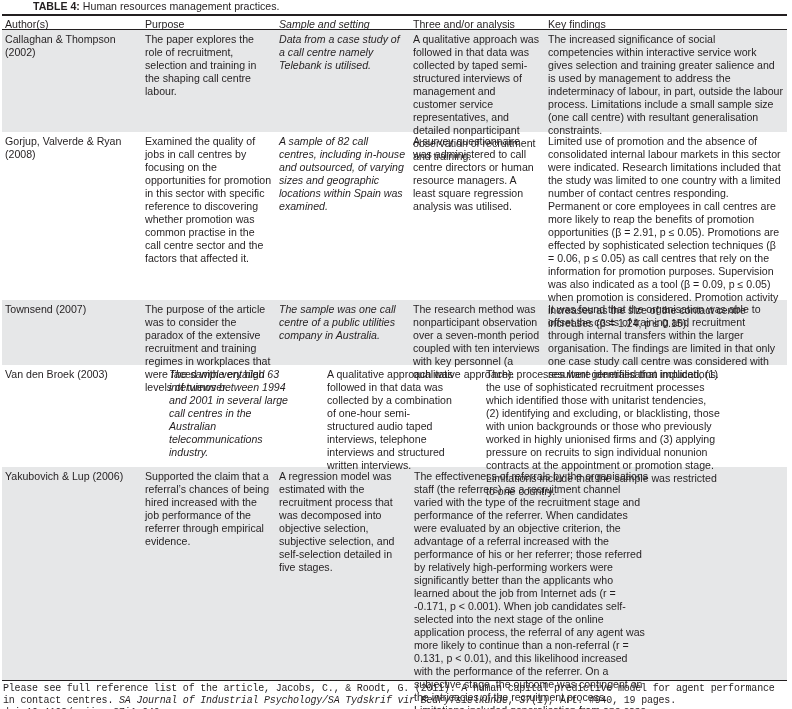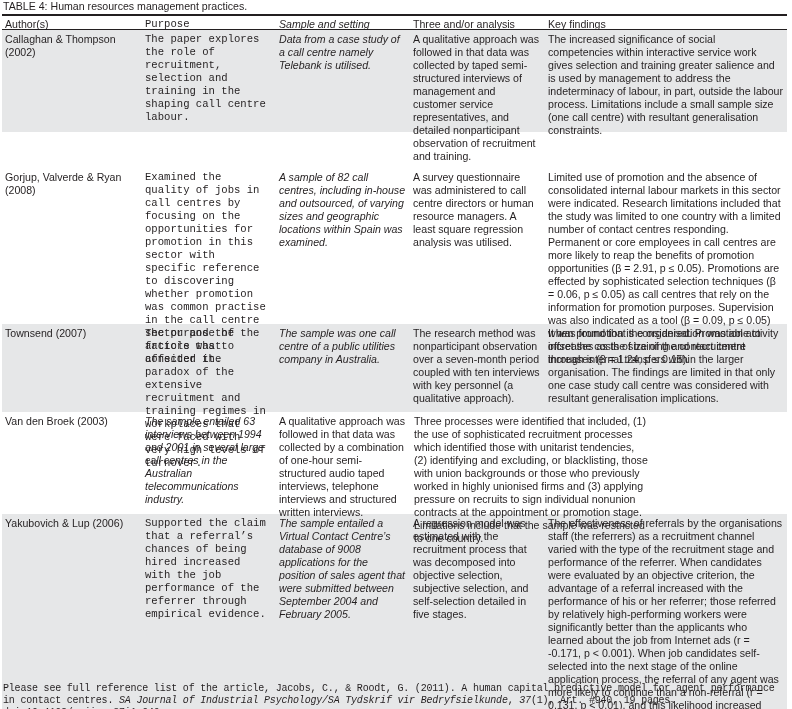--- a/index.html
+++ b/index.html
@@ -9,40 +9,40 @@
     color: #231f20;
     font-size: 10.6px;
     line-height: 13px;
     position: relative;
   }
   .caption {
     position: absolute; left: 3px; top: 0px;
     font-size: 10.6px; line-height: 13px;
     white-space: nowrap;
   }
-  .caption .lbl { font-weight: normal; }
+  .caption .lbl { font-weight: bold; margin-left: 30px; }
   .tbl {
     position: absolute; left: 2px; top: 14px; width: 785px;
     border-top: 2px solid #231f20;
   }
   .row { display: flex; }
   .hdr { border-bottom: 1px solid #231f20; background: #ffffff; }
   .hdr .cell { padding: 2px 4px 10px 3px; font-weight: normal; height: 13px; }
   .cell { box-sizing: border-box; padding: 3px 4px 19px 3px; }
   .c1 { width: 140px; }
-  .c2 { width: 134px; font-family: Liberation Mono, monospace; }
+  .c2 { width: 134px; }
   .c3 { width: 134px; font-style: italic; }
   .c4 { width: 135px; }
   .c5 { width: 242px; }
   .gray { background: #e6e7e8; }
   .white { background: #ffffff; }
   .r1 { height: 102px; }
-  .r2 { height: 156px; margin-top: 36px; }
-  .r3 { height: 88px; }
-  .r4 { height: 102px; }
+  .r2 { height: 156px; }
+  .r3 { height: 65px; margin-top: 12px; }
+  .r4 { height: 102px; gap: 24px; }
   .r5 { height: 213px; }
   .bottom-rule { border-top: 1px solid #231f20; }
   .footnote {
     position: absolute; left: 3px; top: 683px; width: 786px;
     font-size: 10px; line-height: 12px;
     font-family: Liberation Mono, monospace;
     letter-spacing: -0.2px;
   }
   .footnote i { font-style: italic; }
 </style>
@@ -89,21 +89,20 @@
   <div class="row white r4">
     <div class="cell c1">Van den Broek (2003)</div>
     <div class="cell c3">The sample entailed 63 interviews between 1994 and 2001 in several large call centres in the Australian telecommunications industry.</div>
     <div class="cell c4">A qualitative approach was followed in that data was collected by a combination of one-hour semi-structured audio taped interviews, telephone interviews and structured written interviews.</div>
     <div class="cell c5">Three processes were identified that included, (1) the use of sophisticated recruitment processes which identified those with unitarist tendencies, (2) identifying and excluding, or blacklisting, those with union backgrounds or those who previously worked in highly unionised firms and (3) applying pressure on recruits to sign individual nonunion contracts at the appointment or promotion stage. Limitations include that the sample was restricted to one country.</div>
   </div>
 
   <div class="row gray r5">
     <div class="cell c1">Yakubovich &amp; Lup (2006)</div>
     <div class="cell c2">Supported the claim that a referral’s chances of being hired increased with the job performance of the referrer through empirical evidence.</div>
-    <div class="cell c3">The sample entailed a Virtual Contact Centre’s database of 9008 applications for the position of sales agent that were submitted between September 2004 and February 2005.</div>
     <div class="cell c4">A regression model was estimated with the recruitment process that was decomposed into objective selection, subjective selection, and self-selection detailed in five stages.</div>
     <div class="cell c5">The effectiveness of referrals by the organisations staff (the referrers) as a recruitment channel varied with the type of the recruitment stage and performance of the referrer. When candidates were evaluated by an objective criterion, the advantage of a referral increased with the performance of his or her referrer; those referred by relatively high-performing workers were significantly better than the applicants who learned about the job from Internet ads (r = -0.171, p &lt; 0.001). When job candidates self-selected into the next stage of the online application process, the referral of any agent was more likely to continue than a non-referral (r = 0.131, p &lt; 0.01), and this likelihood increased with the performance of the referrer. On a subjective stage, the outcome was contingent on the intricacies of the recruitment process. Limitations included generalisation from one case study to the universe of organisations that practice recruitment through referrals and the fact that contingent workers were considered rather than employees.</div>
   </div>
 
   <div class="bottom-rule"></div>
 </div>
 
 <div class="footnote">
   <span>Please see full reference list of the article, Jacobs, C., &amp; Roodt, G. (2011). A human capital predictive model for agent performance in contact centres. </span><i>SA Journal of Industrial Psychology/SA Tydskrif vir Bedryfsielkunde</i><span>, </span><i>37</i><span>(1), Art. #940, 19 pages. doi:10.4102/sajip.v37i1.940</span>
 </div>

